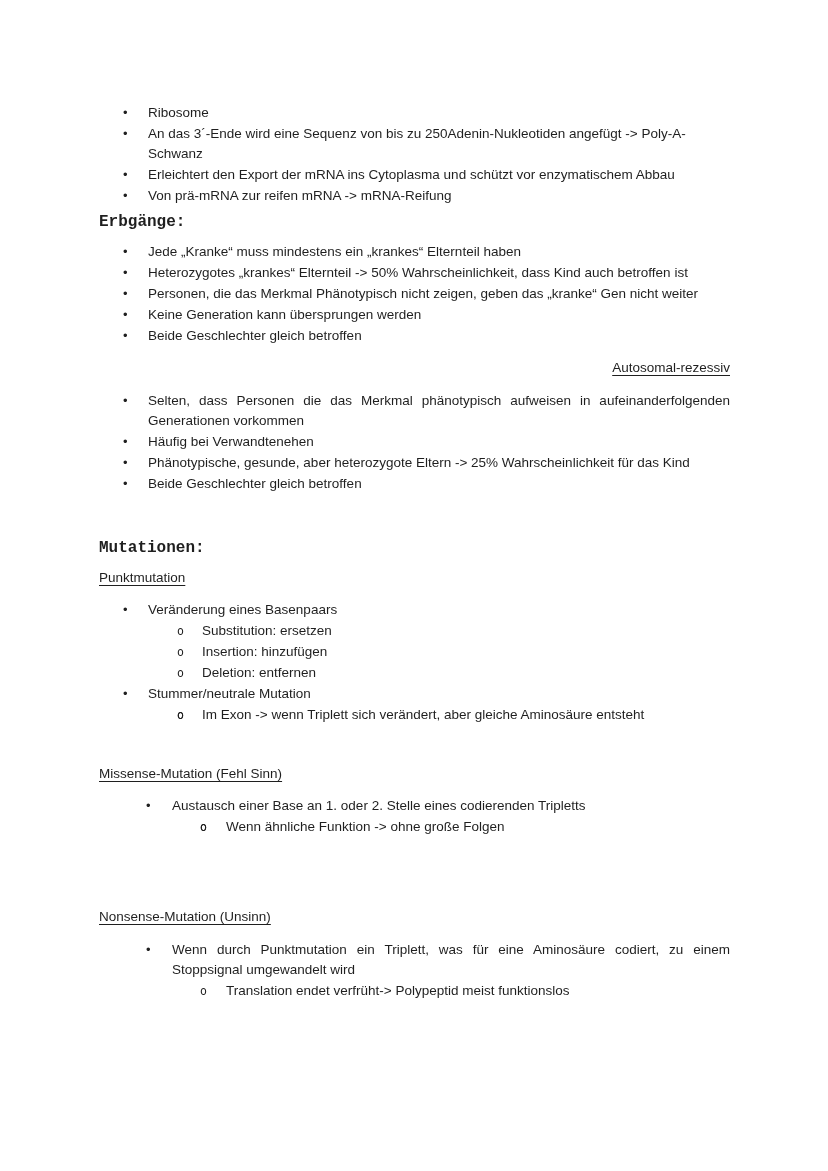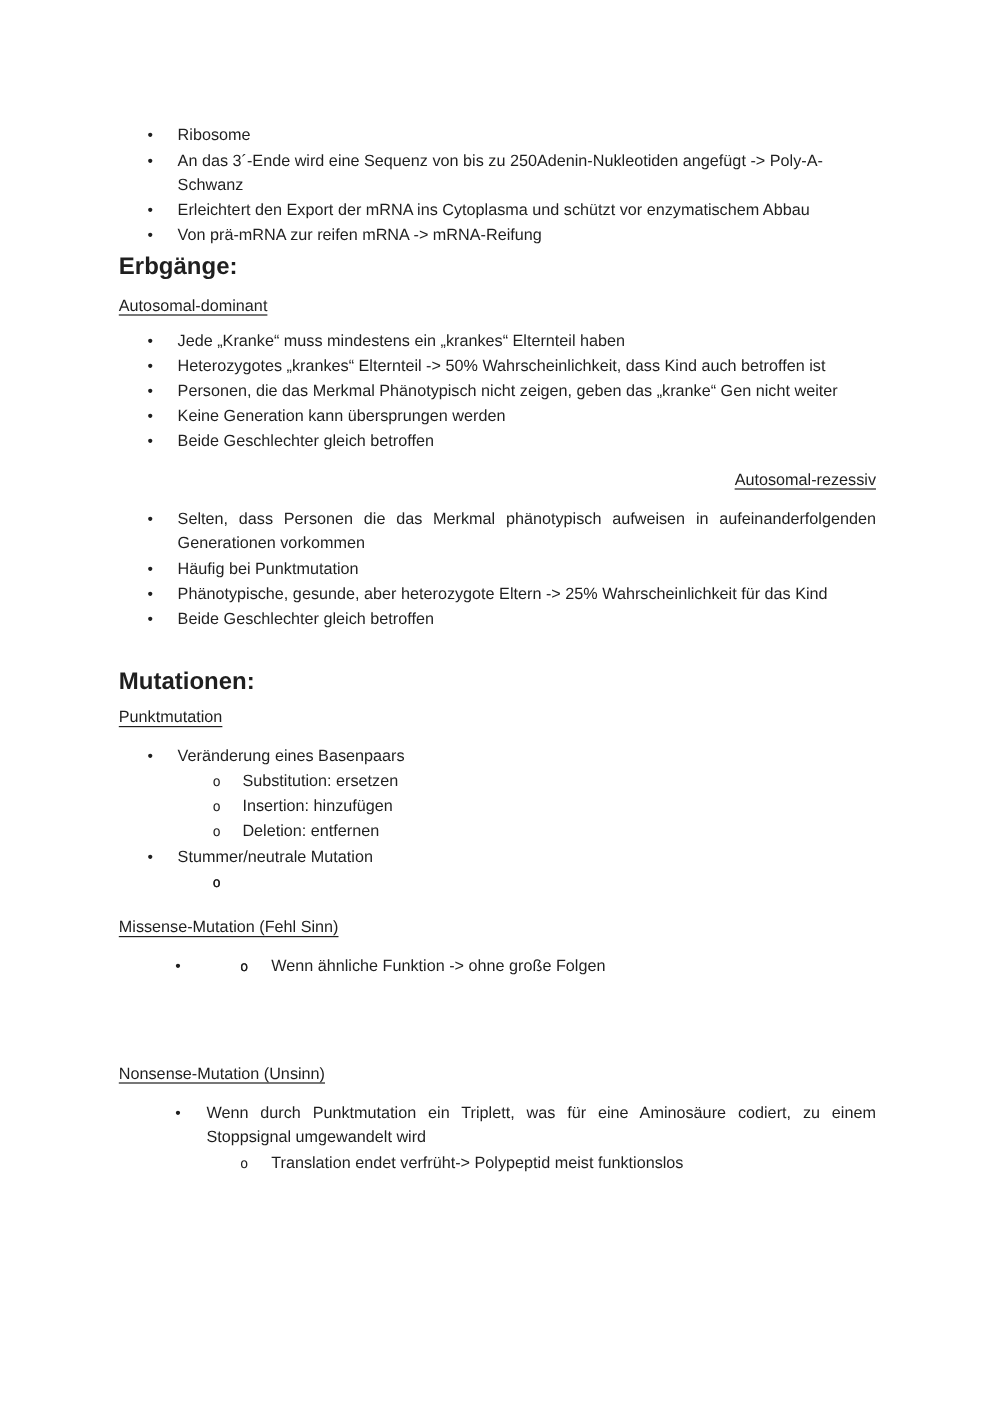--- a/index.html
+++ b/index.html
@@ -15,22 +15,23 @@
   .page {
     position: relative;
     width: 828px; height: 1171px;
     box-sizing: border-box;
     padding: 103px 98px 0 99px;
     overflow: hidden;
   }
   
   .head {
     font-weight: bold;
-    font-size: 20px;
+    font-size: 16px;
     line-height: 21px;
+    font-family: Liberation Mono, monospace;
   }
   .subhead-row { line-height: 20px; }
   .subhead {
     display: inline-block;
     text-decoration: underline;
     text-underline-offset: 3px;
   }
   
   .li { position: relative; margin-bottom: 1px; }
   .l1 { padding-left: 49px; }
@@ -49,21 +50,21 @@
   .ind .l2 > .mk2 { left: 101px; }
   
   .line { display: block; }
   .stretch { text-align: justify; text-align-last: justify; }
   
   #head-erbgaenge   { margin-top: 6px;  }
   #sub-dominant     { margin-top: 12px; }
   #list-dominant    { margin-top: 9px;  }
   #sub-rezessiv     { margin-top: 12px; text-align: right; }
   #list-rezessiv    { margin-top: 13px; }
-  #head-mutationen  { margin-top: 32px; }
+  #head-mutationen  { margin-top: 44px; }
   #sub-punkt        { margin-top: 9px;  }
   #list-punkt       { margin-top: 12px; }
   #sub-missense     { margin-top: 39px; }
   #list-missense    { margin-top: 12px; }
   #sub-nonsense     { margin-top: 70px; }
   #list-nonsense    { margin-top: 13px; }
 </style>
 </head>
 <body>
 
@@ -83,23 +84,20 @@
       <span class="line">Erleichtert den Export der mRNA ins Cytoplasma und schützt vor enzymatischem Abbau</span>
     </div>
     <div class="li l1">
       <span class="mk1">•</span>
       <span class="line">Von prä-mRNA zur reifen mRNA -&gt; mRNA-Reifung</span>
     </div>
   </div>
 
   <div id="head-erbgaenge" class="head">Erbgänge:</div>
 
-  <div id="sub-dominant" class="subhead-row">
-    <span class="subhead">Autosomal-dominant</span>
-  </div>
 
   <div id="list-dominant">
     <div class="li l1">
       <span class="mk1">•</span>
       <span class="line">Jede „Kranke“ muss mindestens ein „krankes“ Elternteil haben</span>
     </div>
     <div class="li l1">
       <span class="mk1">•</span>
       <span class="line">Heterozygotes „krankes“ Elternteil -&gt; 50% Wahrscheinlichkeit, dass Kind auch betroffen ist</span>
     </div>
@@ -122,21 +120,21 @@
   </div>
 
   <div id="list-rezessiv">
     <div class="li l1">
       <span class="mk1">•</span>
       <span class="line stretch">Selten, dass Personen die das Merkmal phänotypisch aufweisen in aufeinanderfolgenden</span>
       <span class="line">Generationen vorkommen</span>
     </div>
     <div class="li l1">
       <span class="mk1">•</span>
-      <span class="line">Häufig bei Punktmutation</span>
+      <span class="line">Häufig bei Verwandtenehen</span>
     </div>
     <div class="li l1">
       <span class="mk1">•</span>
       <span class="line">Phänotypische, gesunde, aber heterozygote Eltern -&gt; 25% Wahrscheinlichkeit für das Kind</span>
     </div>
     <div class="li l1">
       <span class="mk1">•</span>
       <span class="line">Beide Geschlechter gleich betroffen</span>
     </div>
   </div>
@@ -166,30 +164,32 @@
     </div>
     <div class="li l1">
       <span class="mk1">•</span>
       <span class="line">Stummer/neutrale Mutation</span>
     </div>
     <div class="li l2">
       <span class="mk2">o</span>
     </div>
     <div class="li l2">
       <span class="mk2">o</span>
+      <span class="line">Im Exon -&gt; wenn Triplett sich verändert, aber gleiche Aminosäure entsteht</span>
     </div>
   </div>
 
   <div class="ind">
     <div id="sub-missense" class="subhead-row">
       <span class="subhead">Missense-Mutation (Fehl Sinn)</span>
     </div>
     <div id="list-missense">
       <div class="li l1">
         <span class="mk1">•</span>
+        <span class="line">Austausch einer Base an 1. oder 2. Stelle eines codierenden Tripletts</span>
       </div>
       <div class="li l2">
         <span class="mk2">o</span>
       </div>
       <div class="li l2">
         <span class="mk2">o</span>
         <span class="line">Wenn ähnliche Funktion -&gt; ohne große Folgen</span>
       </div>
     </div>
   </div>

